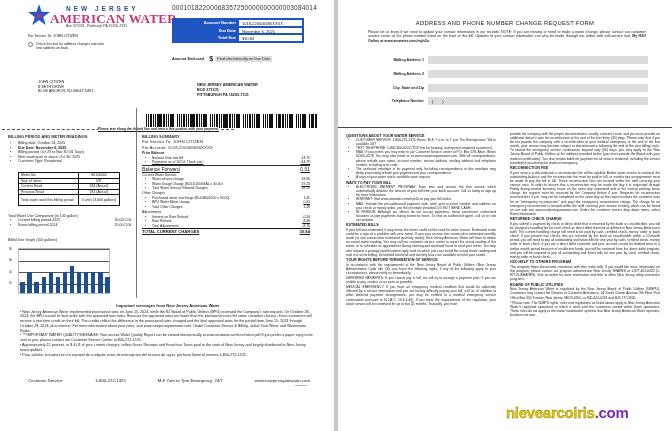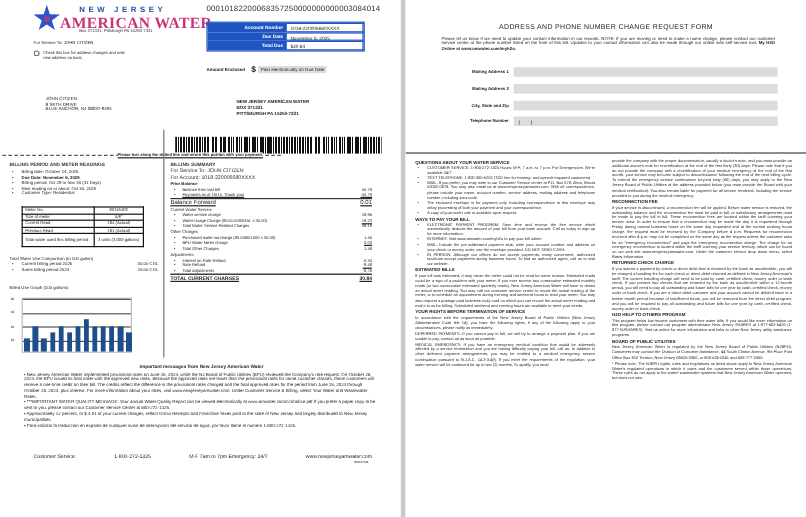--- a/index.html
+++ b/index.html
@@ -345,13 +345,16 @@
     <p>If your service is discontinued, a reconnection fee will be applied. Before water service is restored, the outstanding balance and the reconnection fee must be paid in full, or satisfactory arrangements must be made to pay the bill in full. These reconnection fees are located within the tariff covering your service area. In order to ensure that a reconnection may be made the day it is requested through Friday during normal business hours on the same day requested and at the normal working hours charge, the request must be received by the Company before 4 p.m. Requests for reconnection received after 4 p.m. may not be completed on the same day as the request unless the customer asks for an "emergency reconnection" and pays the emergency reconnection charge. The charge for an emergency reconnection is located within the tariff covering your service territory, which can be found on our web site www.newjerseyamwater.com. Under the customer service drop down menu, select Rates Information.</p>
     <h4>RETURNED CHECK CHARGE</h4>
     <p>If you submit a payment by check or direct debit that is returned by the bank as uncollectible, you will be charged a handling fee for each check or direct debit returned as defined in New Jersey American's tariff. The current handling charge will need to be paid by cash, certified check, money order or bank check. If you present two checks that are returned by the bank as uncollectible within a 12-month period, you will need to pay all outstanding and future bills for one year by cash, certified check, money order or bank check. If you are a direct debit customer and your account cannot be debited twice in a twelve month period because of insufficient funds, you will be removed from the direct debit program, and you will be required to pay all outstanding and future bills for one year by cash, certified check, money order or bank check.</p>
     <h4>H2O HELP TO OTHERS PROGRAM</h4>
     <p>This program helps low-income customers with their water bills. If you would like more information on this program, please contact our program administrator New Jersey SHARES at 1-877-652-6420 (1-877-NJSHARES). Visit us online for more information and links to other New Jersey utility assistance programs.</p>
     <h4>BOARD OF PUBLIC UTILITIES</h4>
     <p>New Jersey American Water is regulated by the New Jersey Board of Public Utilities (NJBPU). Customers may contact the Division of Customer Assistance, 44 South Clinton Avenue, 9th Floor Post Office Box 350 Trenton, New Jersey 08625-0350, or 800-624-0241 and 609-777-3300.</p>
     <p>* Please note: The NJBPU rights, rules and regulations as listed above apply to New Jersey American Water's regulated operations in which it owns and the customers served within those operations. These rules do not apply to the water/ wastewater systems that New Jersey American Water operates, but does not own.</p>
   </div>
 
+  <div class="watermark">
+    <span class="wm-a">nieve</span><span class="wm-a">arcoiris</span><span class="wm-b">.com</span>
+  </div>
 </div>
 
 </body></html>

